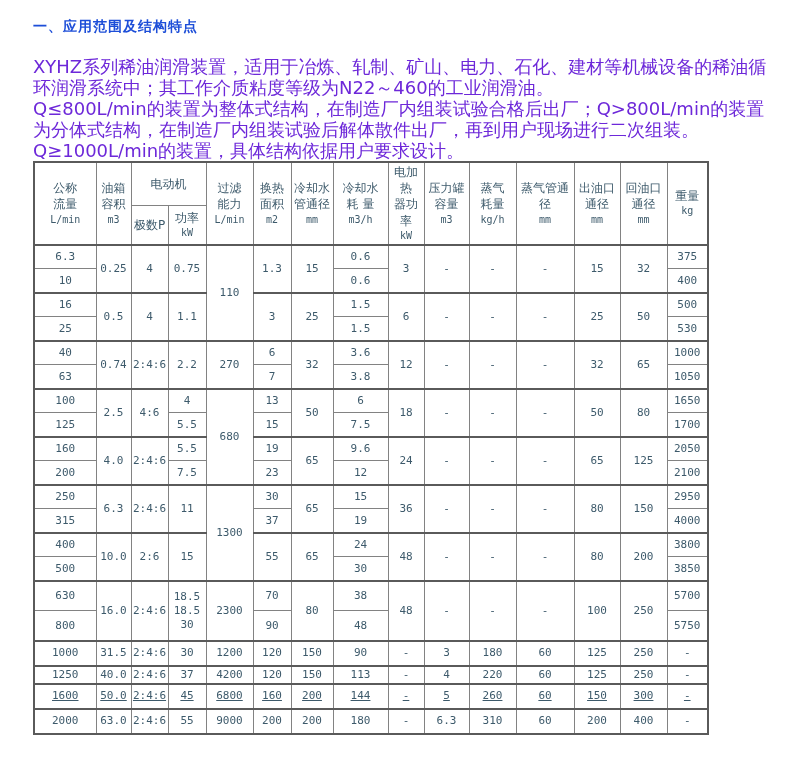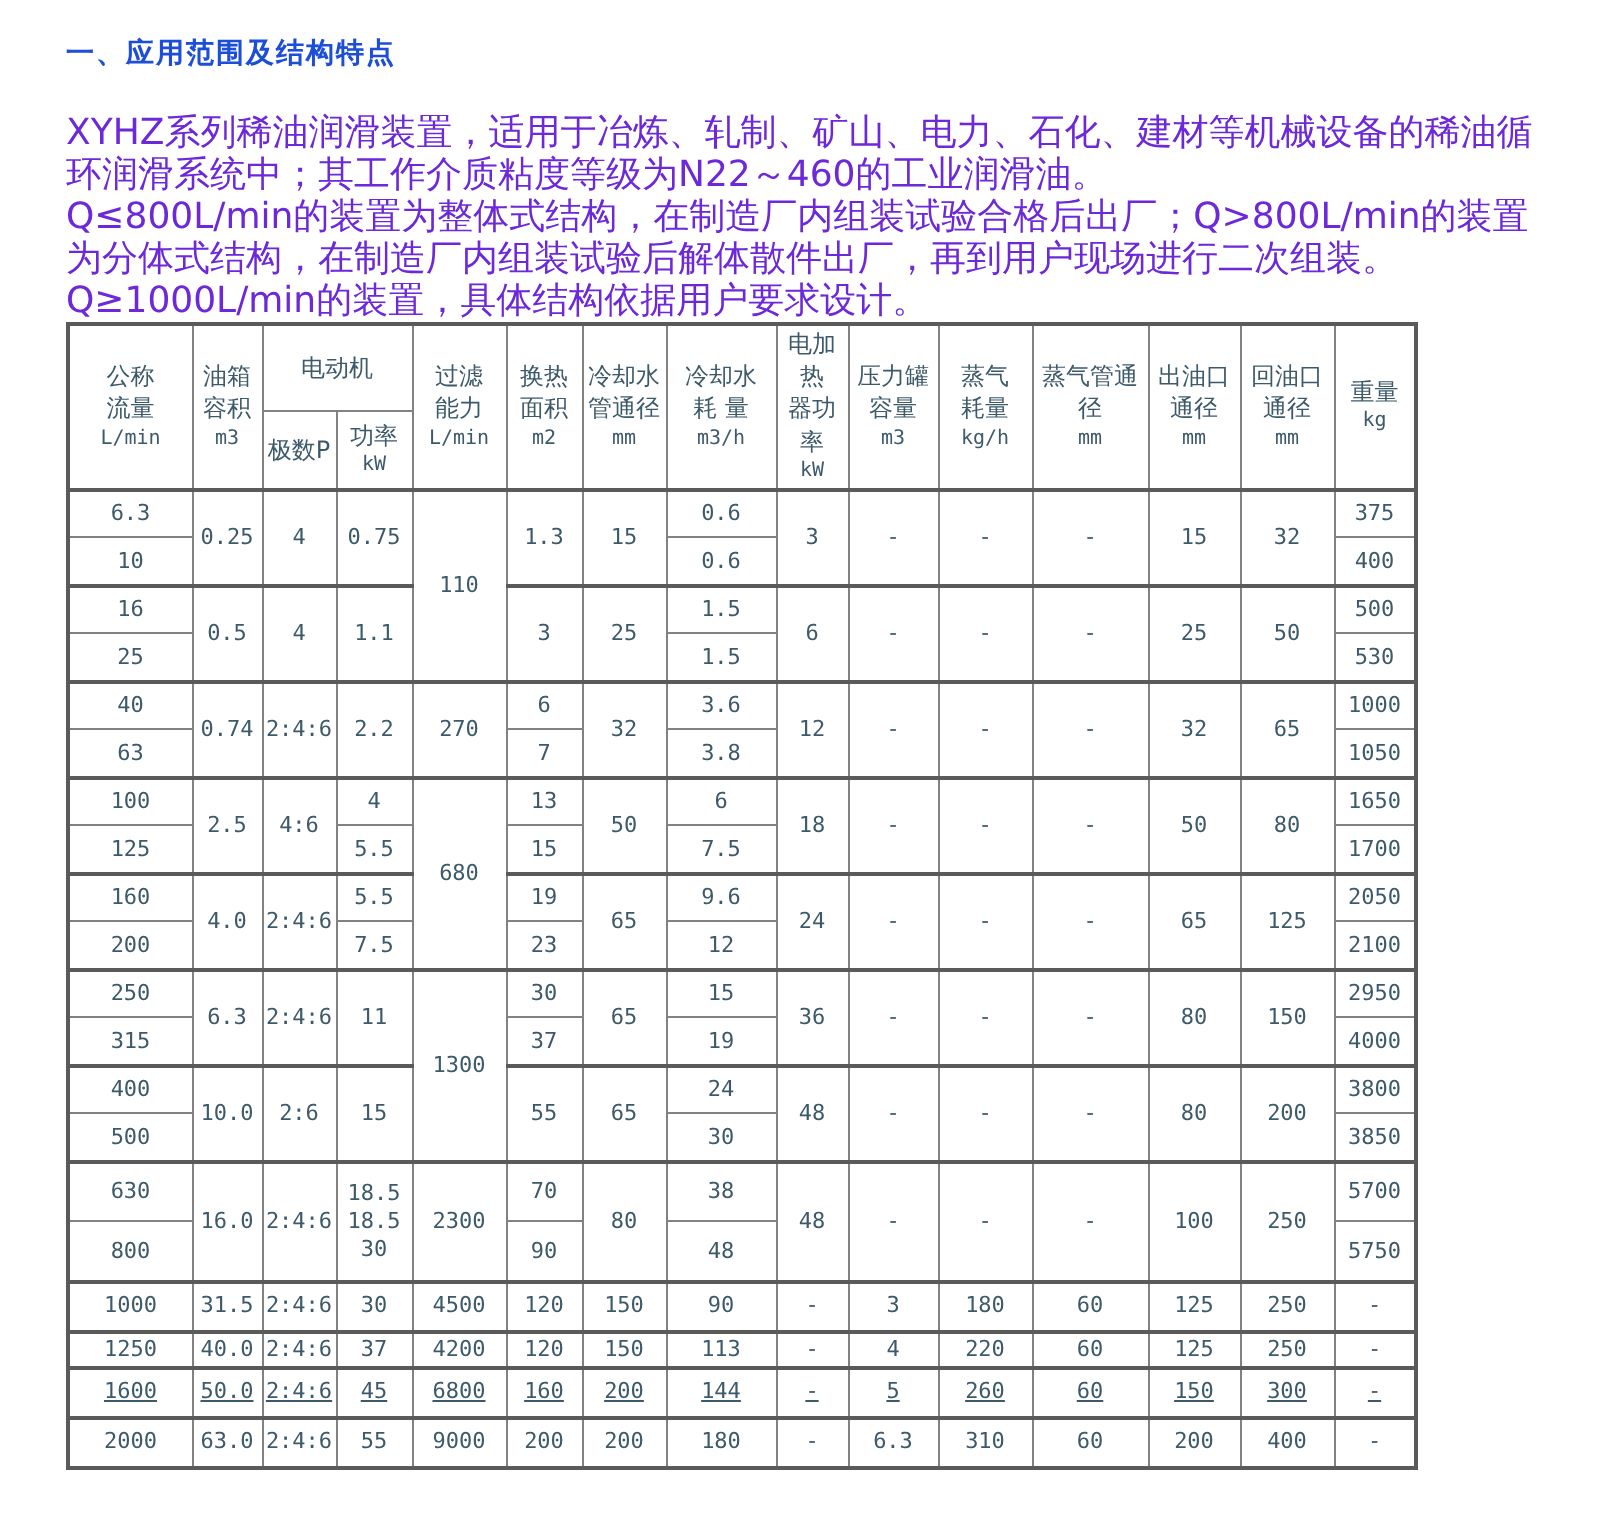--- a/index.html
+++ b/index.html
@@ -307,21 +307,21 @@
           <td>800</td>
           <td>90</td>
           <td>48</td>
           <td>5750</td>
         </tr>
         <tr class="grp" style="height: 25px;">
           <td>1000</td>
           <td>31.5</td>
           <td>2:4:6</td>
           <td>30</td>
-          <td>4500</td>
+          <td>1200</td>
           <td>120</td>
           <td>150</td>
           <td>90</td>
           <td>-</td>
           <td>3</td>
           <td>180</td>
           <td>60</td>
           <td>125</td>
           <td>250</td>
           <td>-</td>

